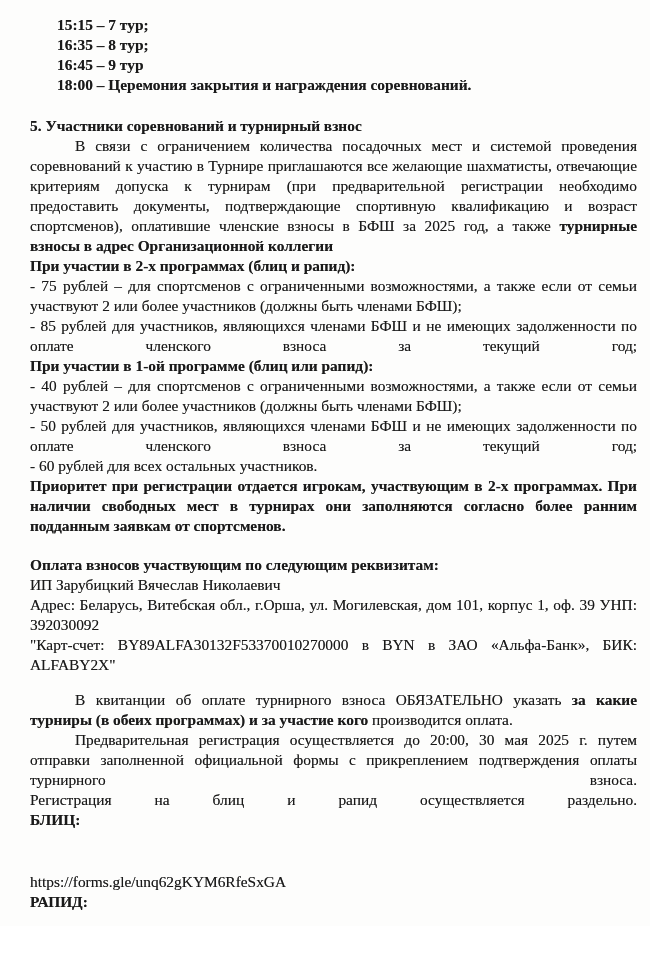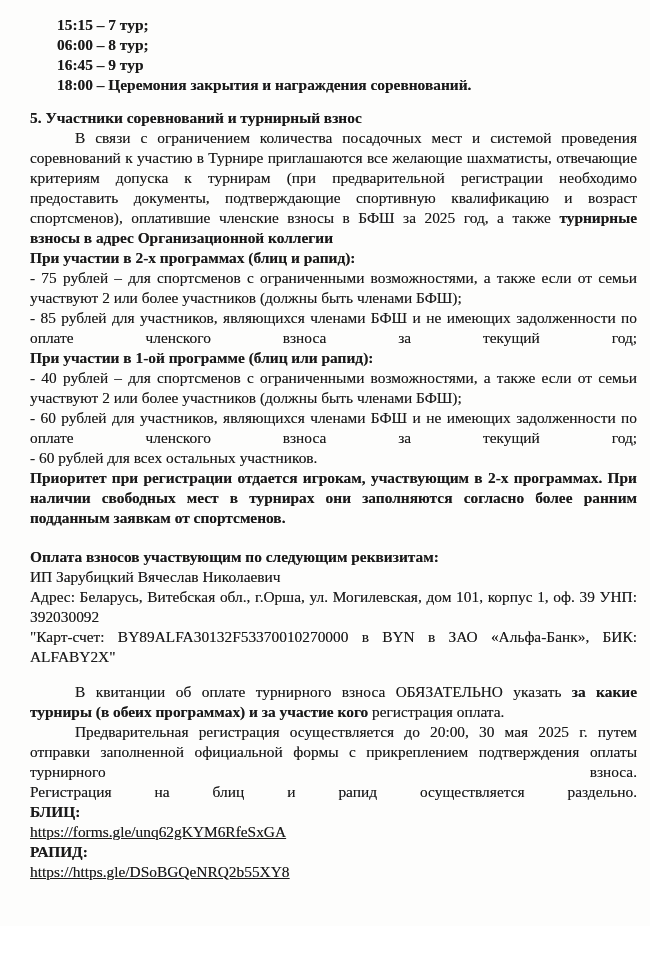--- a/index.html
+++ b/index.html
@@ -17,65 +17,65 @@
     text-shadow: 0 0 0.5px rgba(26,26,26,0.55);
     overflow: hidden;
   }
   p { margin: 0; text-align: justify; }
   .indent  { text-indent: 45px; }
   .stretch { text-align-last: justify; }
   .hd      { font-weight: bold; }
   b        { font-weight: bold; }
   .schedule-list { padding-left: 27px; font-weight: bold; }
   .schedule-line { text-align: left; }
-  .mt-section { margin-top: 13px; }
+  .mt-section { margin-top: 21px; }
   .mt-pay     { margin-top: 19px; }
   .mt-receipt { margin-top: 15px; }
   .left { text-align: left; }
   .form-link {
     color: inherit;
-    text-decoration: underline;
     cursor: pointer;
     display: inline-block;
     text-align: right;
+    margin-top: 42px;
   }
 </style>
 </head>
 <body>
 
 <div class="page">
 
   <div class="schedule-list">
     <p class="schedule-line">15:15 – 7 тур;</p>
-    <p class="schedule-line">06:00 – 8 тур;</p>
+    <p class="schedule-line">16:35 – 8 тур;</p>
     <p class="schedule-line">16:45 – 9 тур</p>
     <p class="schedule-line">18:00 – Церемония закрытия и награждения соревнований.</p>
   </div>
 
   <p class="hd left mt-section">5. Участники соревнований и турнирный взнос</p>
 
   <p class="indent"><span>В связи с ограничением количества посадочных мест и системой проведения соревнований к участию в Турнире приглашаются все желающие шахматисты, отвечающие критериям допуска к турнирам (при предварительной регистрации необходимо предоставить документы, подтверждающие спортивную квалификацию и возраст спортсменов), оплатившие членские взносы в БФШ за 2025 год, а также </span><b>турнирные взносы в адрес Организационной коллегии</b></p>
 
   <p class="hd left">При участии в 2-х программах (блиц и рапид):</p>
   <p>- 75 рублей – для спортсменов с ограниченными возможностями, а также если от семьи участвуют 2 или более участников (должны быть членами БФШ);</p>
   <p class="stretch">- 85 рублей для участников, являющихся членами БФШ и не имеющих задолженности по оплате членского взноса за текущий год;</p>
 
   <p class="hd left">При участии в 1-ой программе (блиц или рапид):</p>
   <p>- 40 рублей – для спортсменов с ограниченными возможностями, а также если от семьи участвуют 2 или более участников (должны быть членами БФШ);</p>
-  <p class="stretch">- 60 рублей для участников, являющихся членами БФШ и не имеющих задолженности по оплате членского взноса за текущий год;</p>
+  <p class="stretch">- 50 рублей для участников, являющихся членами БФШ и не имеющих задолженности по оплате членского взноса за текущий год;</p>
   <p class="left">- 60 рублей для всех остальных участников.</p>
 
   <p class="hd">Приоритет при регистрации отдается игрокам, участвующим в 2-х программах. При наличии свободных мест в турнирах они заполняются согласно более ранним подданным заявкам от спортсменов.</p>
 
   <p class="hd left mt-pay">Оплата взносов участвующим по следующим реквизитам:</p>
   <p class="left">ИП Зарубицкий Вячеслав Николаевич</p>
   <p>Адрес: Беларусь, Витебская обл., г.Орша, ул. Могилевская, дом 101, корпус 1, оф. 39 УНП: 392030092</p>
   <p>"Карт-счет: BY89ALFA30132F53370010270000 в BYN в ЗАО «Альфа-Банк», БИК: ALFABY2X"</p>
 
-  <p class="indent mt-receipt"><span>В квитанции об оплате турнирного взноса ОБЯЗАТЕЛЬНО указать </span><b>за какие турниры (в обеих программах) и за участие кого</b><span> регистрация оплата.</span></p>
+  <p class="indent mt-receipt"><span>В квитанции об оплате турнирного взноса ОБЯЗАТЕЛЬНО указать </span><b>за какие турниры (в обеих программах) и за участие кого</b><span> производится оплата.</span></p>
 
   <p class="indent stretch">Предварительная регистрация осуществляется до 20:00, 30 мая 2025 г. путем отправки заполненной официальной формы с прикреплением подтверждения оплаты турнирного взноса.</p>
   <p class="stretch">Регистрация на блиц и рапид осуществляется раздельно.</p>
 
   <p class="hd left">БЛИЦ:</p>
   <p class="left"><a class="form-link">https://forms.gle/unq62gKYM6RfeSxGA</a></p>
 
   <p class="hd left">РАПИД:</p>
   <p class="left"><a class="form-link">https://https.gle/DSoBGQeNRQ2b55XY8</a></p>
 

